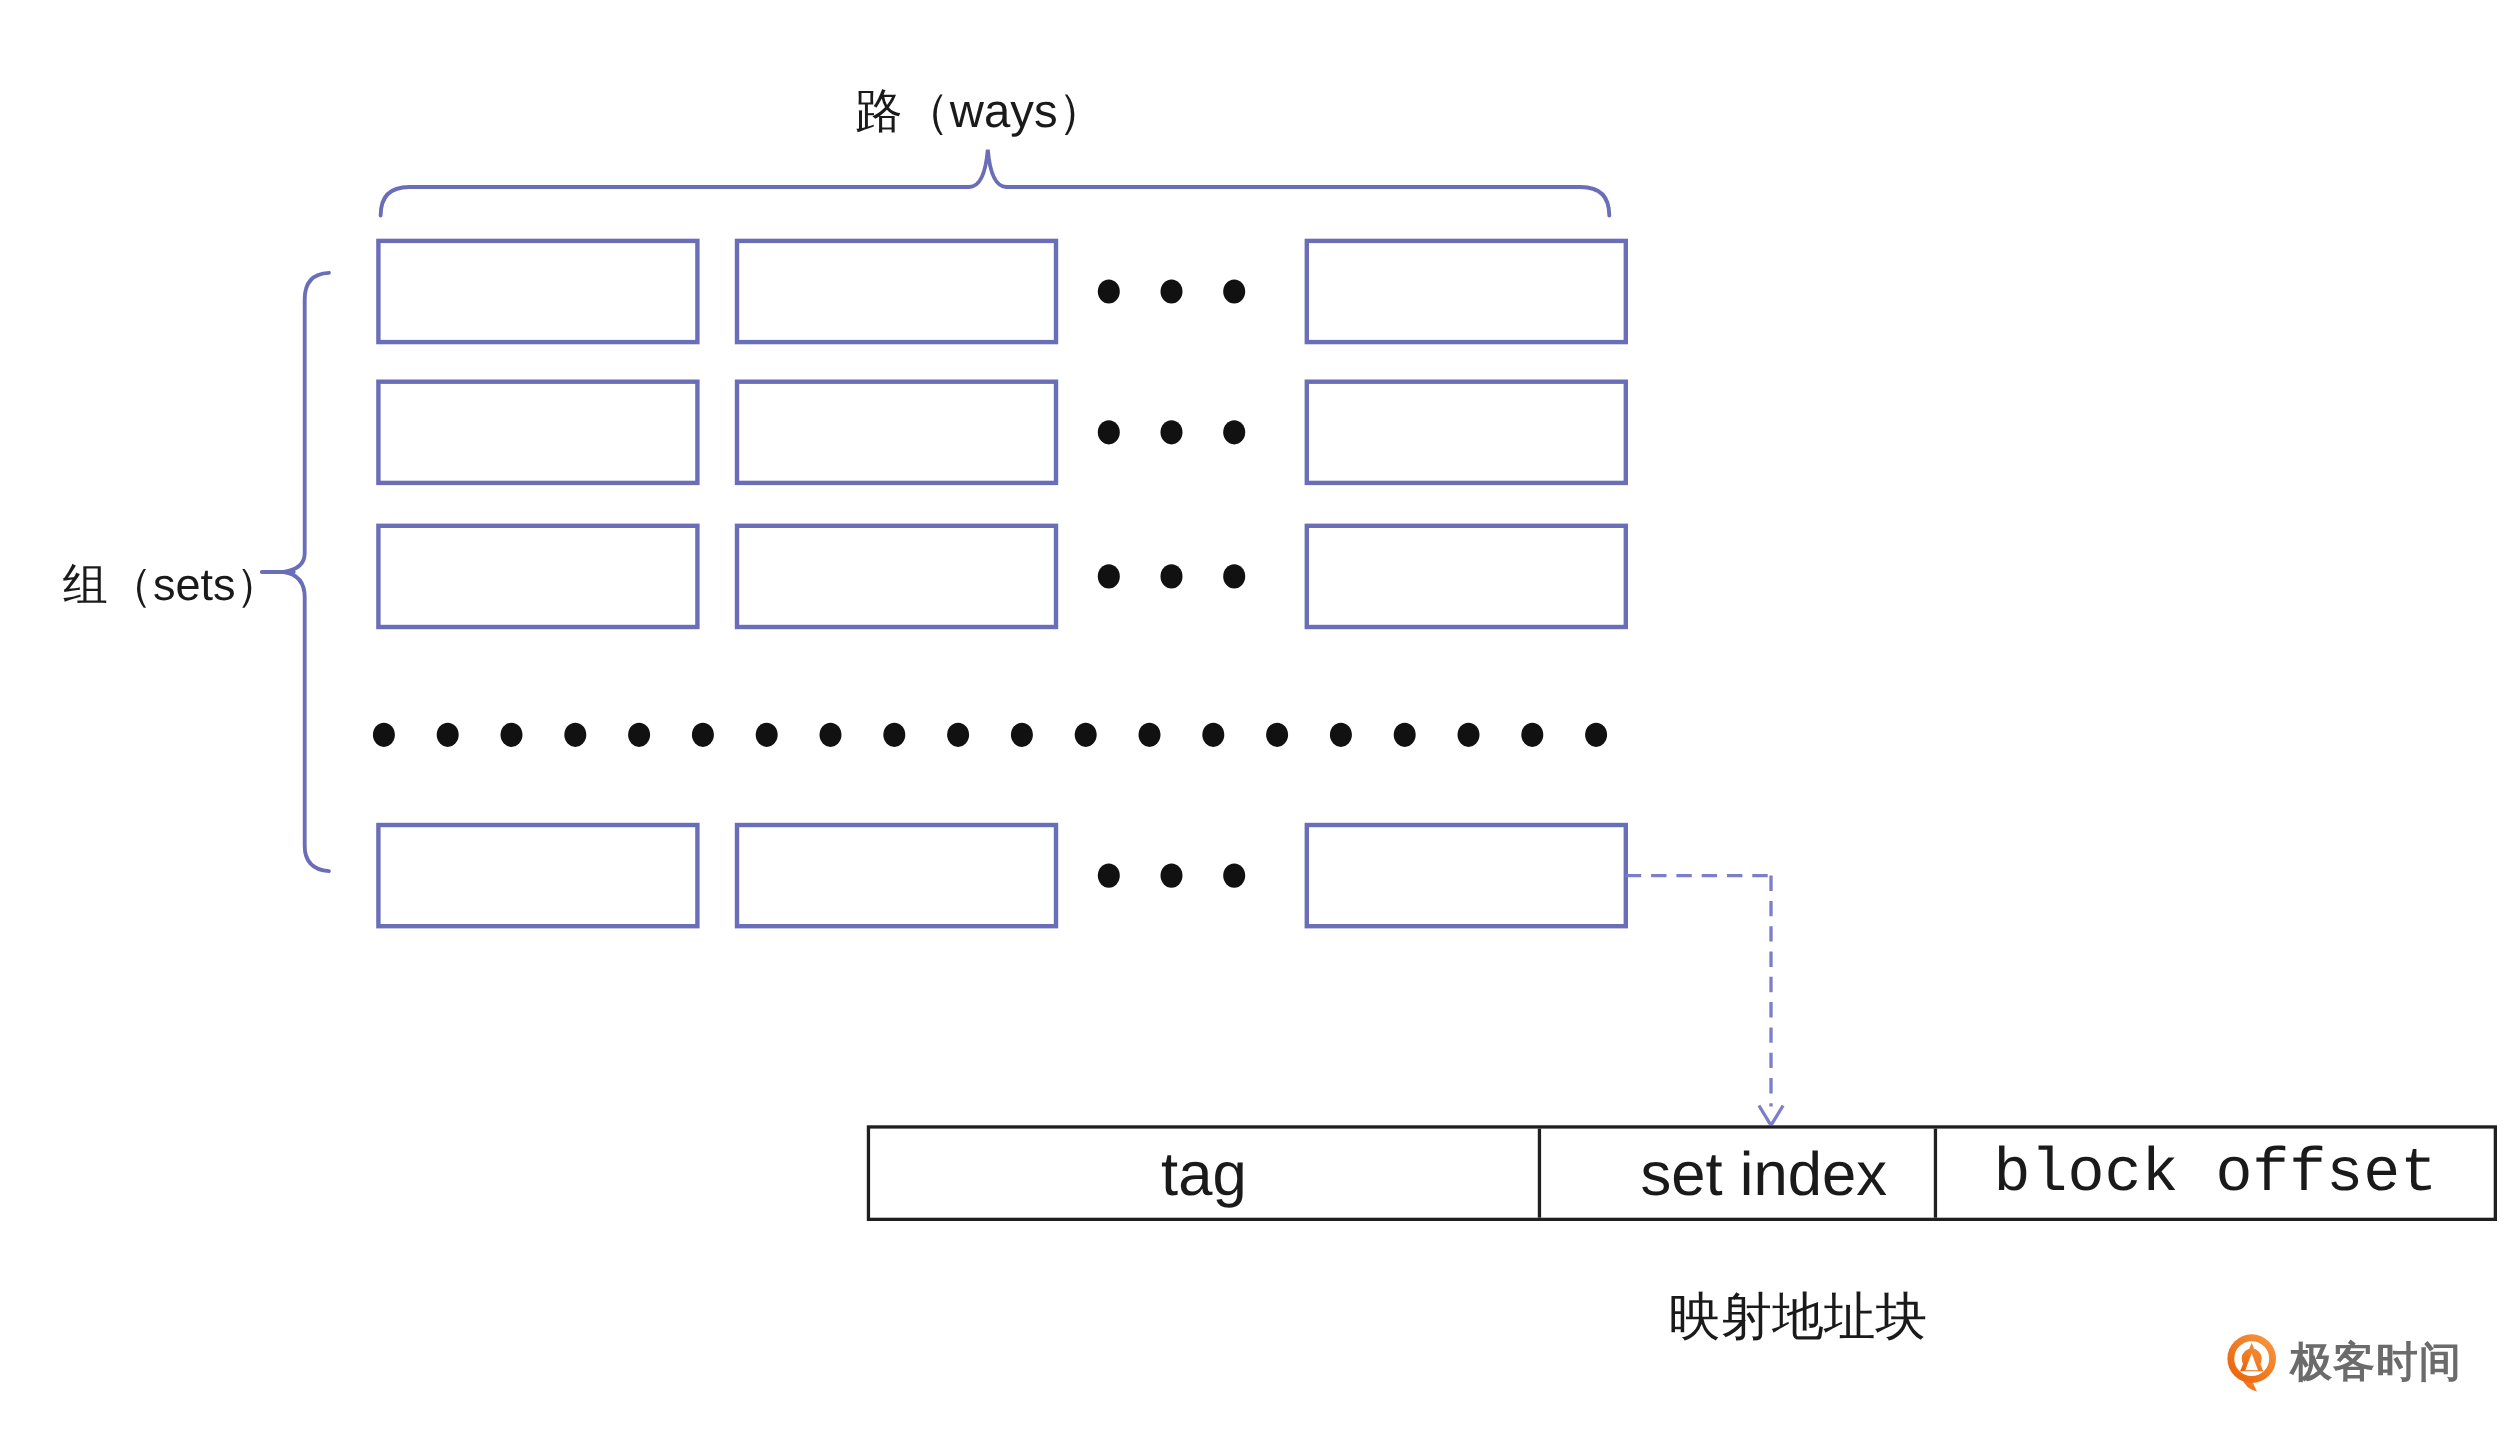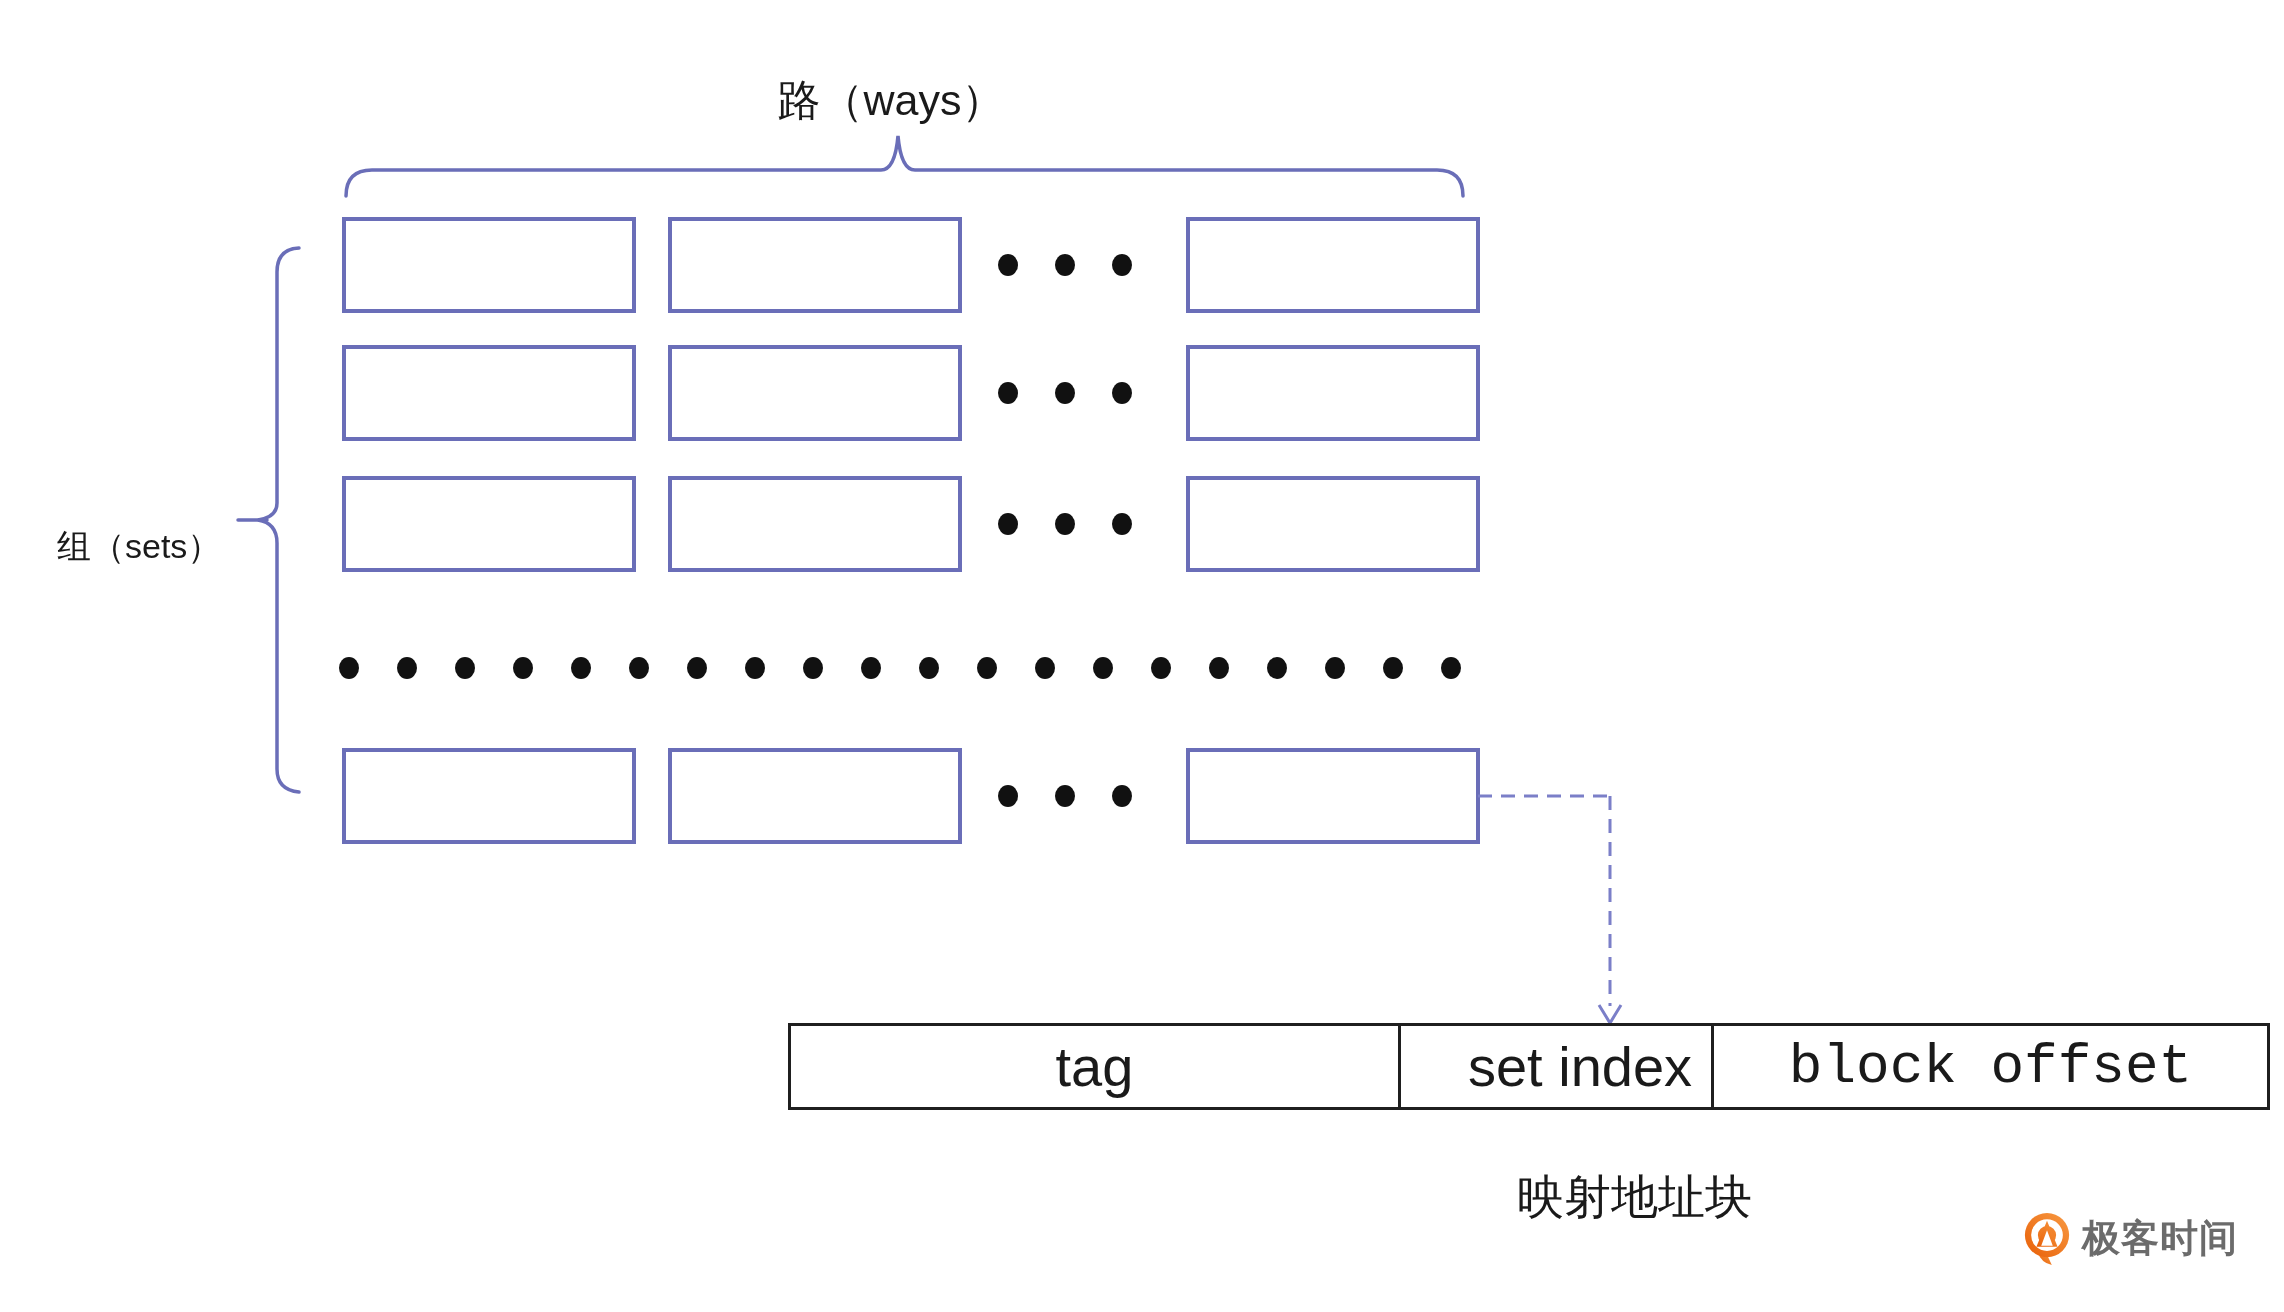--- a/index.html
+++ b/index.html
@@ -10,21 +10,21 @@
     font-family:"Liberation Sans","DejaVu Sans",sans-serif;
     overflow:hidden;
   }
   .abs{position:absolute;}
   .cjk-label{
     color:var(--text-black,#1a1a1a);
     white-space:nowrap;
     font-weight:400;
   }
   #ways-label{left:891px;top:72px;transform:translateX(-50%);font-size:43px;}
-  #sets-label{left:57px;top:524px;font-size:34px;}
+  #sets-label{left:57px;top:504px;font-size:41px;}
   #mapped-label{left:1517px;top:1166px;font-size:47px;}
 
   .brace-svg path, .brace-svg line{
     stroke:var(--shape-purple,#6a6eb8);
     stroke-width:3.5;
     fill:none;
     stroke-linecap:round;
   }
   .dash-svg path{
     stroke:var(--dash-purple,#7b7fc8);
@@ -58,21 +58,21 @@
   }
   .addr-cell{
     display:flex;align-items:center;justify-content:center;
     font-size:56px;
     color:var(--text-black,#1a1a1a);
     box-sizing:border-box;
     overflow:hidden;
   }
   .addr-cell + .addr-cell{border-left:3px solid var(--table-border,#1f1f1f);}
   #addr-cell-0{width:607px;}
-  #addr-cell-1{width:313px;padding-left:48px;}
+  #addr-cell-1{width:360px;padding-left:48px;}
   #addr-cell-2{flex:1;font-family:Liberation Mono, monospace;}
 
   #brand{
     left:2022px;top:1210px;
     display:flex;align-items:center;gap:10px;
   }
   #brand-name{
     font-size:38px;
     color:var(--brand-gray,#6b6b6b);
     font-weight:700;

